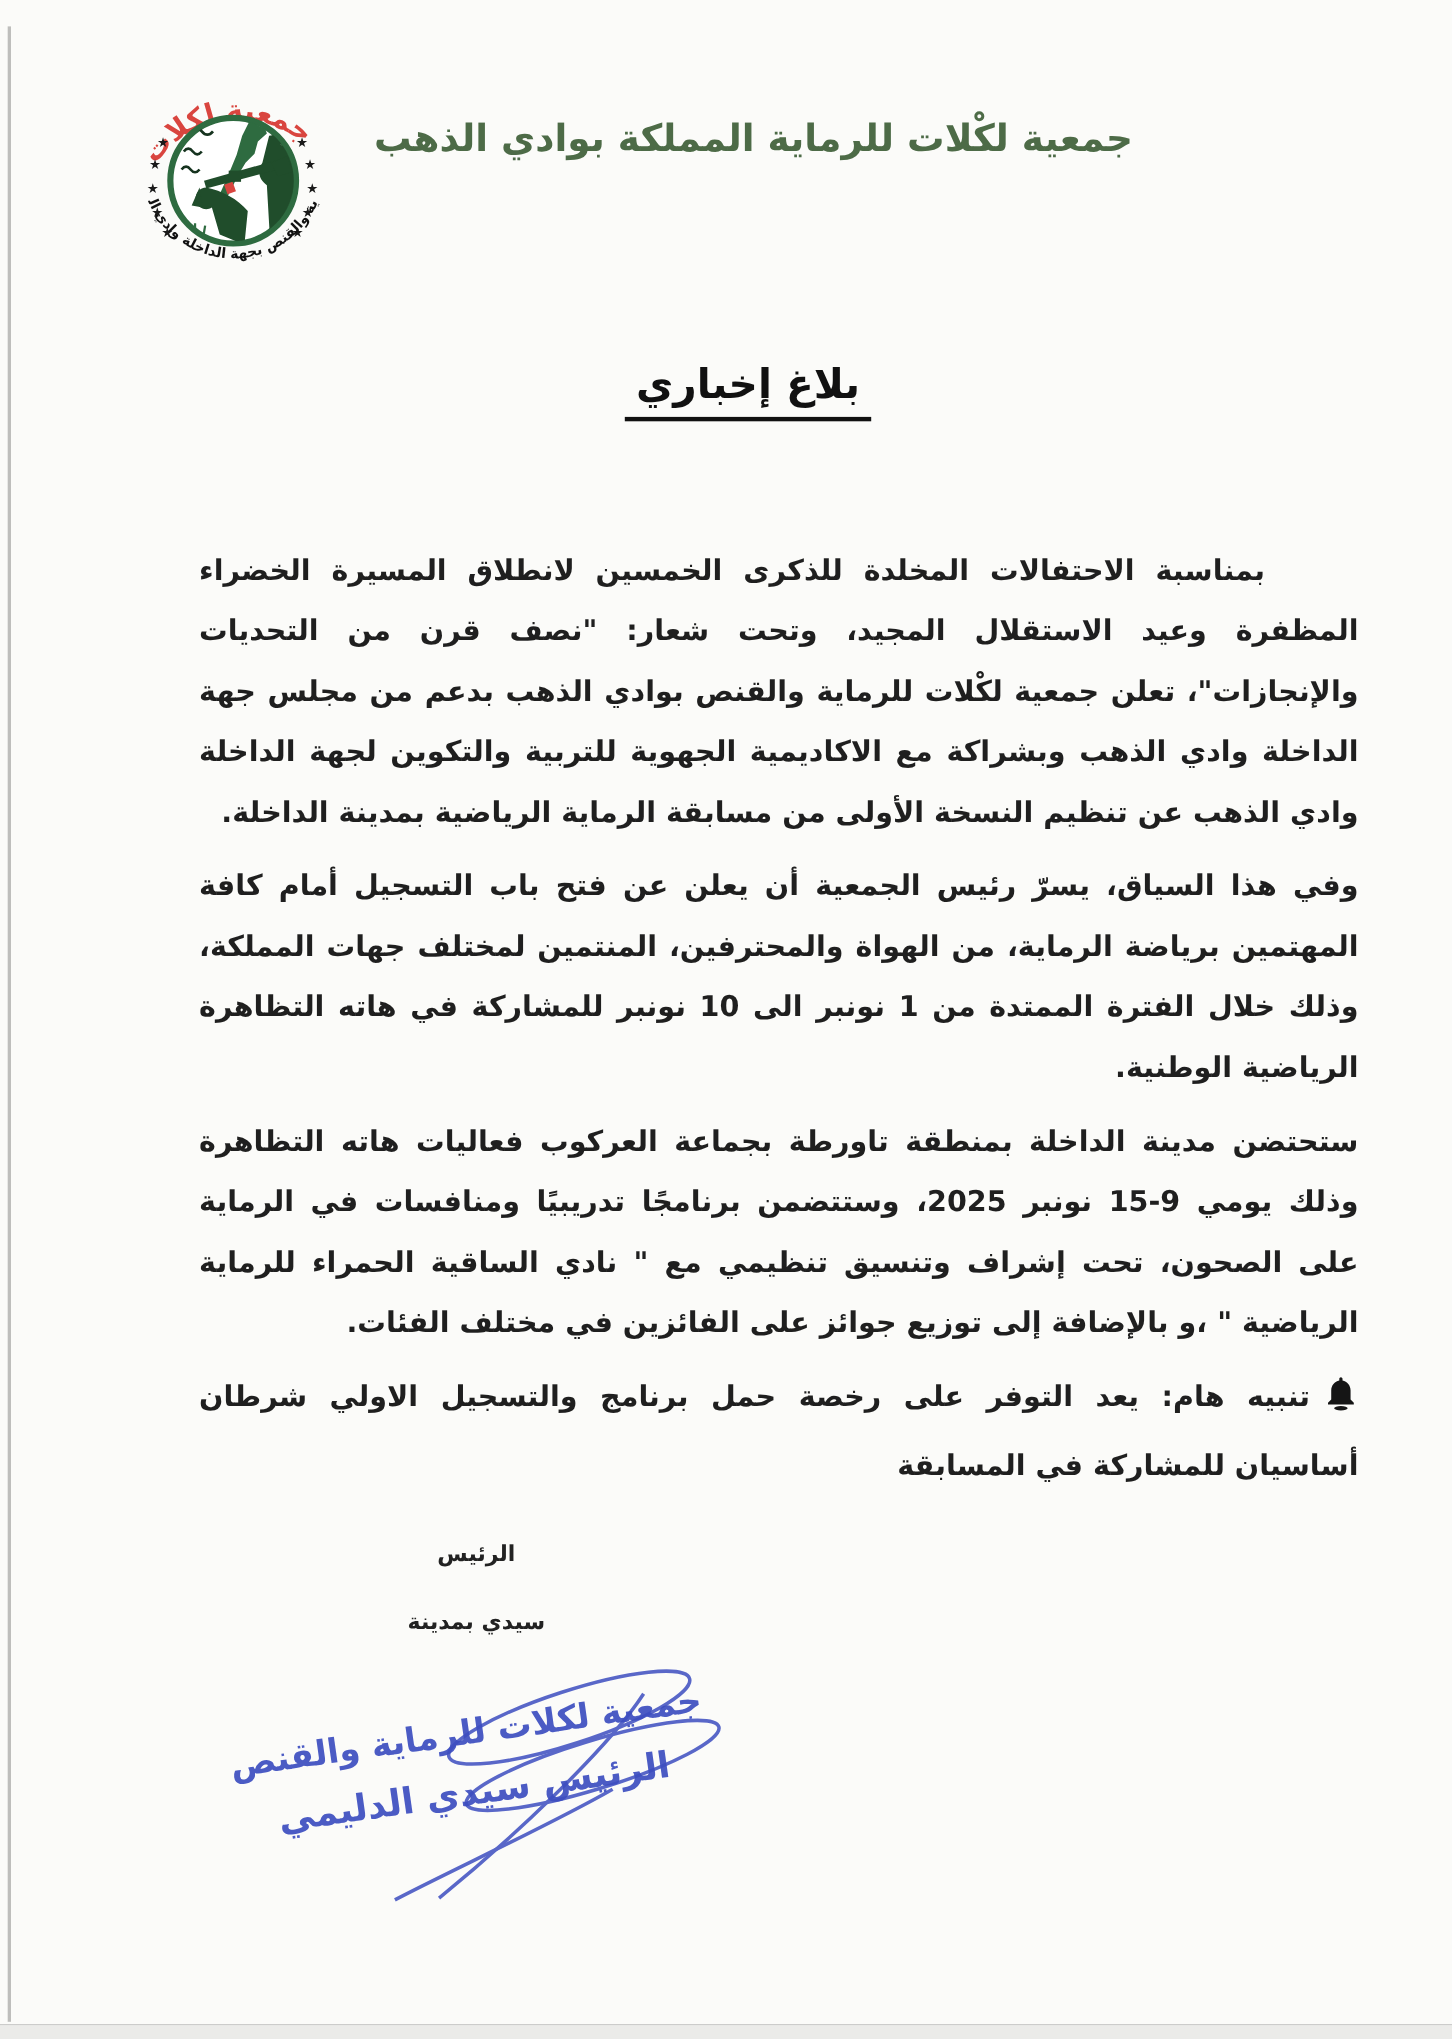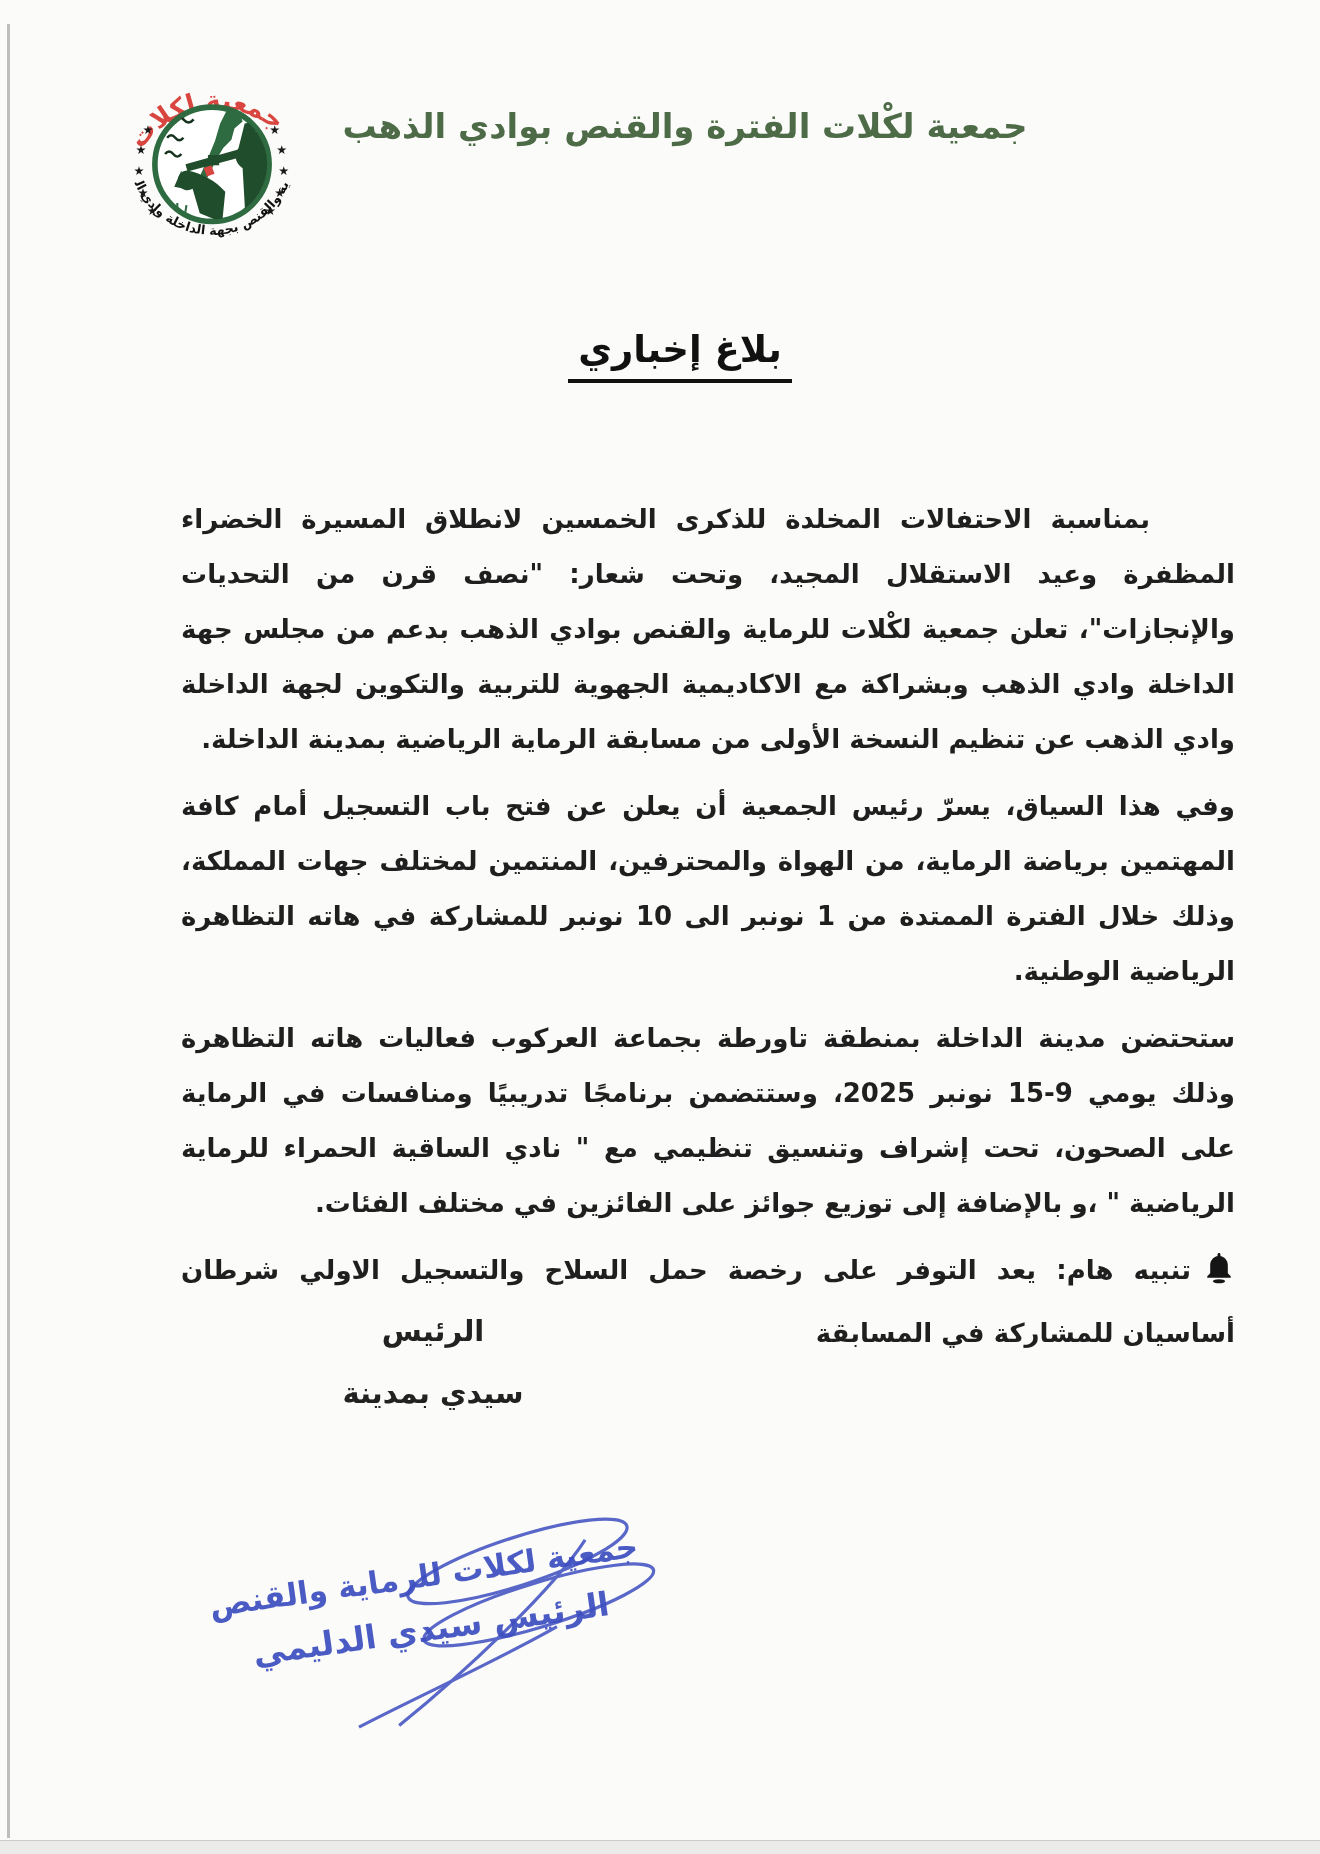--- a/index.html
+++ b/index.html
@@ -39,23 +39,23 @@
     font-size:26px;line-height:55px;font-weight:700;margin-left:48px;
   }
   .body-text p{margin:0 0 12px 0;}
   .body-text p.indent{text-indent:85px;}
   .notice{margin:2px 0 12px 0;}
   .inline-ico{display:inline-block;vertical-align:-8px;margin-left:12px;}
   .contact-line{margin-top:2px;}
 
   
   .signature{
-    position:absolute;top:1300px;left:278px;width:310px;
+    position:absolute;top:1381px;left:278px;width:310px;
     direction:rtl;text-align:center;
-    font-size:29px;font-weight:700;line-height:62px;color:#222;
+    font-size:20px;font-weight:700;line-height:62px;color:#222;
   }
   
   .stamp{
     position:absolute;top:1548px;left:198px;width:470px;height:190px;
     transform:rotate(-8deg);
     direction:rtl;text-align:center;
     color:var(--stamp-blue,#3d4ec0);
     font-weight:700;
     pointer-events:none;
   }
@@ -127,38 +127,38 @@
         <path d="M56 170 L59 152"></path>
           <path d="M38 164 L34 150"></path>
       </g>
     </g>
 
     <text font-size="12.5" font-weight="700" fill="#111">
       <textPath href="#bottomArc" startOffset="50%" text-anchor="middle">للرماية والقنص بجهة الداخلة وادي الذهب</textPath>
     </text>
   </svg>
 
-  <div class="org-title">جمعية لكْلات الفترة والقنص بوادي الذهب</div>
+  <div class="org-title">جمعية لكْلات للرماية المملكة بوادي الذهب</div>
 
   <div class="headline-wrap">
     <span class="headline">بلاغ إخباري</span>
   </div>
 
   <div class="body-text">
     <p class="indent">بمناسبة الاحتفالات المخلدة للذكرى الخمسين لانطلاق المسيرة الخضراء المظفرة وعيد الاستقلال المجيد، وتحت شعار: "نصف قرن من التحديات والإنجازات"، تعلن جمعية لكْلات للرماية والقنص بوادي الذهب بدعم من مجلس جهة الداخلة وادي الذهب وبشراكة مع الاكاديمية الجهوية للتربية والتكوين لجهة الداخلة وادي الذهب عن تنظيم النسخة الأولى من مسابقة الرماية الرياضية بمدينة الداخلة.</p>
     <p>وفي هذا السياق، يسرّ رئيس الجمعية أن يعلن عن فتح باب التسجيل أمام كافة المهتمين برياضة الرماية، من الهواة والمحترفين، المنتمين لمختلف جهات المملكة، وذلك خلال الفترة الممتدة من 1 نونبر الى 10 نونبر للمشاركة في هاته التظاهرة الرياضية الوطنية.</p>
     <p>ستحتضن مدينة الداخلة بمنطقة تاورطة بجماعة العركوب فعاليات هاته التظاهرة وذلك يومي 9-15 نونبر 2025، وستتضمن برنامجًا تدريبيًا ومنافسات في الرماية على الصحون، تحت إشراف وتنسيق تنظيمي مع " نادي الساقية الحمراء للرماية الرياضية " ،و بالإضافة إلى توزيع جوائز على الفائزين في مختلف الفئات.</p>
 
     <div class="notice">
       <span class="inline-ico">
         <svg width="32" height="36" viewBox="0 0 24 26" aria-hidden="true">
           <path fill="#151515" d="M12 1c-.6 0-1.1.5-1.1 1.1v1.2C7.7 4 5.4 6.7 5.4 10v6.2L3.2 18.4v1.2h17.6v-1.2l-2.2-2.2V10c0-3.3-2.3-6-5.5-6.7V2.1C13.1 1.5 12.6 1 12 1z"></path>
           <ellipse cx="12" cy="22.2" rx="4.6" ry="1.5" fill="#151515"></ellipse>
         </svg>
-      </span><span>تنبيه هام: يعد التوفر على رخصة حمل السلاح والتسجيل الاولي شرطان أساسيان للمشاركة في المسابقة</span>
+      </span><span>تنبيه هام: يعد التوفر على رخصة حمل برنامج والتسجيل الاولي شرطان أساسيان للمشاركة في المسابقة</span>
     </div>
 
   </div>
 
   <div class="signature">
     <div>الرئيس</div>
     <div>سيدي بمدينة</div>
   </div>
 
   <div class="stamp">

